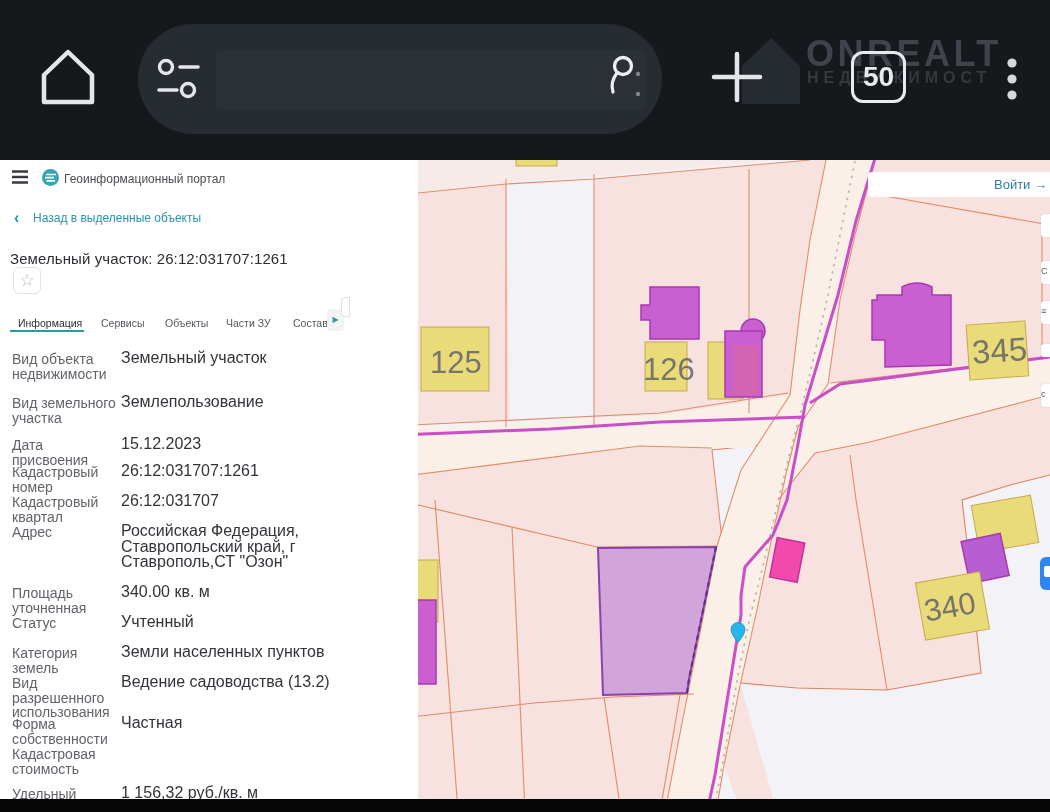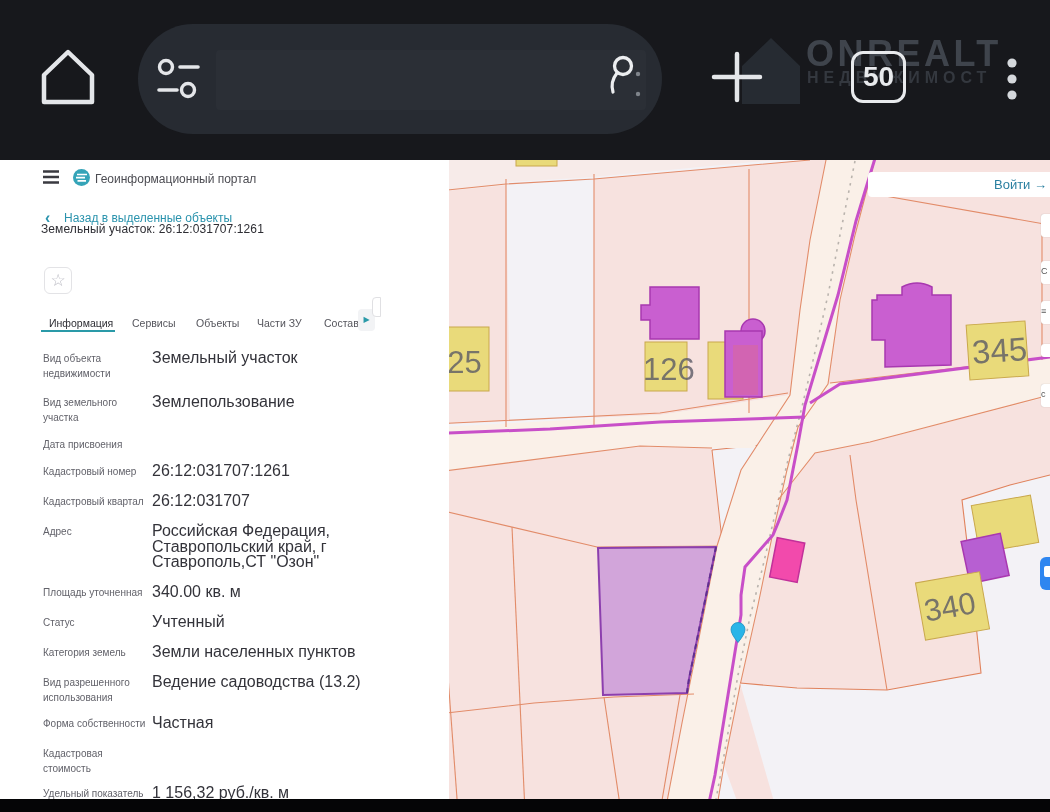--- a/index.html
+++ b/index.html
@@ -14,41 +14,41 @@
     background:#2b2f36; border-radius:4px; }
   .wmtxt1 { position:absolute; left:806px; top:33px; width:240px; color:#3f444c;
     font-size:36px; font-weight:bold; letter-spacing:3.5px; z-index:1;}
   .wmtxt2 { position:absolute; left:807px; top:69px; width:240px; color:#34383f;
     font-size:16px; font-weight:bold; letter-spacing:5px; z-index:1;}
   #box50 { position:absolute; left:851px; top:51px; width:55px; height:52px;
     border:3.5px solid #e8eaed; border-radius:12px; color:#e8eaed; z-index:2;
     font-size:28px; font-weight:bold; text-align:center; line-height:45px; }
   
   #panel { position:absolute; left:0; top:160px; width:418px; height:639px;
-    background:#ffffff; z-index:4; overflow:hidden;margin-left:31px; }
+    background:#ffffff; z-index:4; overflow:hidden; }
   #bottombar { position:absolute; left:0; top:799px; width:1050px; height:13px;
     background:#050506; z-index:6; }
   .hdrtxt { position:absolute; left:64px; top:12px; font-size:12px; color:#4c4c52; }
   .backlink { position:absolute; left:33px; top:51px; font-size:12px; color:#2a93ad; }
   .chev { position:absolute; left:14px; top:49px; font-size:16px; color:#2a93ad; font-weight:bold;}
-  .title { position:absolute; left:10px; top:62px; font-size:12px; color:#2d2d33;
+  .title { position:absolute; left:10px; top:90px; font-size:15px; color:#2d2d33;
     letter-spacing:0.1px; }
   #star { position:absolute; left:13px; top:107px; width:28px; height:27px;
     border:1px solid #e3e3e6; border-radius:6px; color:#bcbcc4; font-size:17px;
     text-align:center; line-height:26px; }
   .tab { position:absolute; top:156.5px; font-size:10.5px; color:#55555c; }
   .tabactive { color:#2e2e34; }
   #tabline { position:absolute; left:10px; top:169.5px; width:74px; height:2.5px;
     background:#2a9aa8; }
   #tabbtn { position:absolute; left:327px; top:149px; width:17px; height:22px;
     background:#f2f3f5; border-radius:4px; color:#2a9aa8; font-size:8px;
     text-align:center; line-height:22px; }
   #phandle { position:absolute; left:341px; top:137px; width:9px; height:20px;
     border:1px solid #e0e0e3; border-radius:4px 0 0 4px; background:#fff;}
-  .lbl { position:absolute; left:12px; width:108px; font-size:10px; color:#62626a;
+  .lbl { position:absolute; left:12px; width:108px; font-size:14px; color:#62626a;
     line-height:14.5px; }
   .val { position:absolute; left:121px; width:225px; font-size:16px; color:#33333a;
     line-height:15.5px; }
   
   #map { position:absolute; left:350px; top:155px; width:700px; height:657px; z-index:1; }
   #collapse { position:absolute; left:356px; top:166px; width:26px; height:25px;
     background:#fff; border-radius:4px; box-shadow:0 1px 2px rgba(0,0,0,.18);
     color:#2d9cb8; font-size:14px; font-weight:bold; text-align:center;
     line-height:24px; z-index:3;}
   #loginbar { position:absolute; left:868px; top:172px; width:182px; height:25px;
@@ -118,20 +118,21 @@
   <div class="tab" style="left:293px">Состав</div>
   <div id="tabline"></div>
   <div id="tabbtn">▶</div>
   <div id="phandle"></div>
 
   <div class="lbl" style="top:192px">Вид объекта<br>недвижимости</div>
   <div class="val" style="top:190px">Земельный участок</div>
   <div class="lbl" style="top:236px">Вид земельного<br>участка</div>
   <div class="val" style="top:234px">Землепользование</div>
   <div class="lbl" style="top:278px">Дата присвоения</div>
+  <div class="val" style="top:276px">15.12.2023</div>
   <div class="lbl" style="top:305px">Кадастровый номер</div>
   <div class="val" style="top:303px">26:12:031707:1261</div>
   <div class="lbl" style="top:335px">Кадастровый квартал</div>
   <div class="val" style="top:333px">26:12:031707</div>
   <div class="lbl" style="top:365px">Адрес</div>
   <div class="val" style="top:363px">Российская Федерация,<br>Ставропольский край, г<br>Ставрополь,СТ "Озон"</div>
   <div class="lbl" style="top:426px">Площадь уточненная</div>
   <div class="val" style="top:424px">340.00 кв. м</div>
   <div class="lbl" style="top:456px">Статус</div>
   <div class="val" style="top:454px">Учтенный</div>

